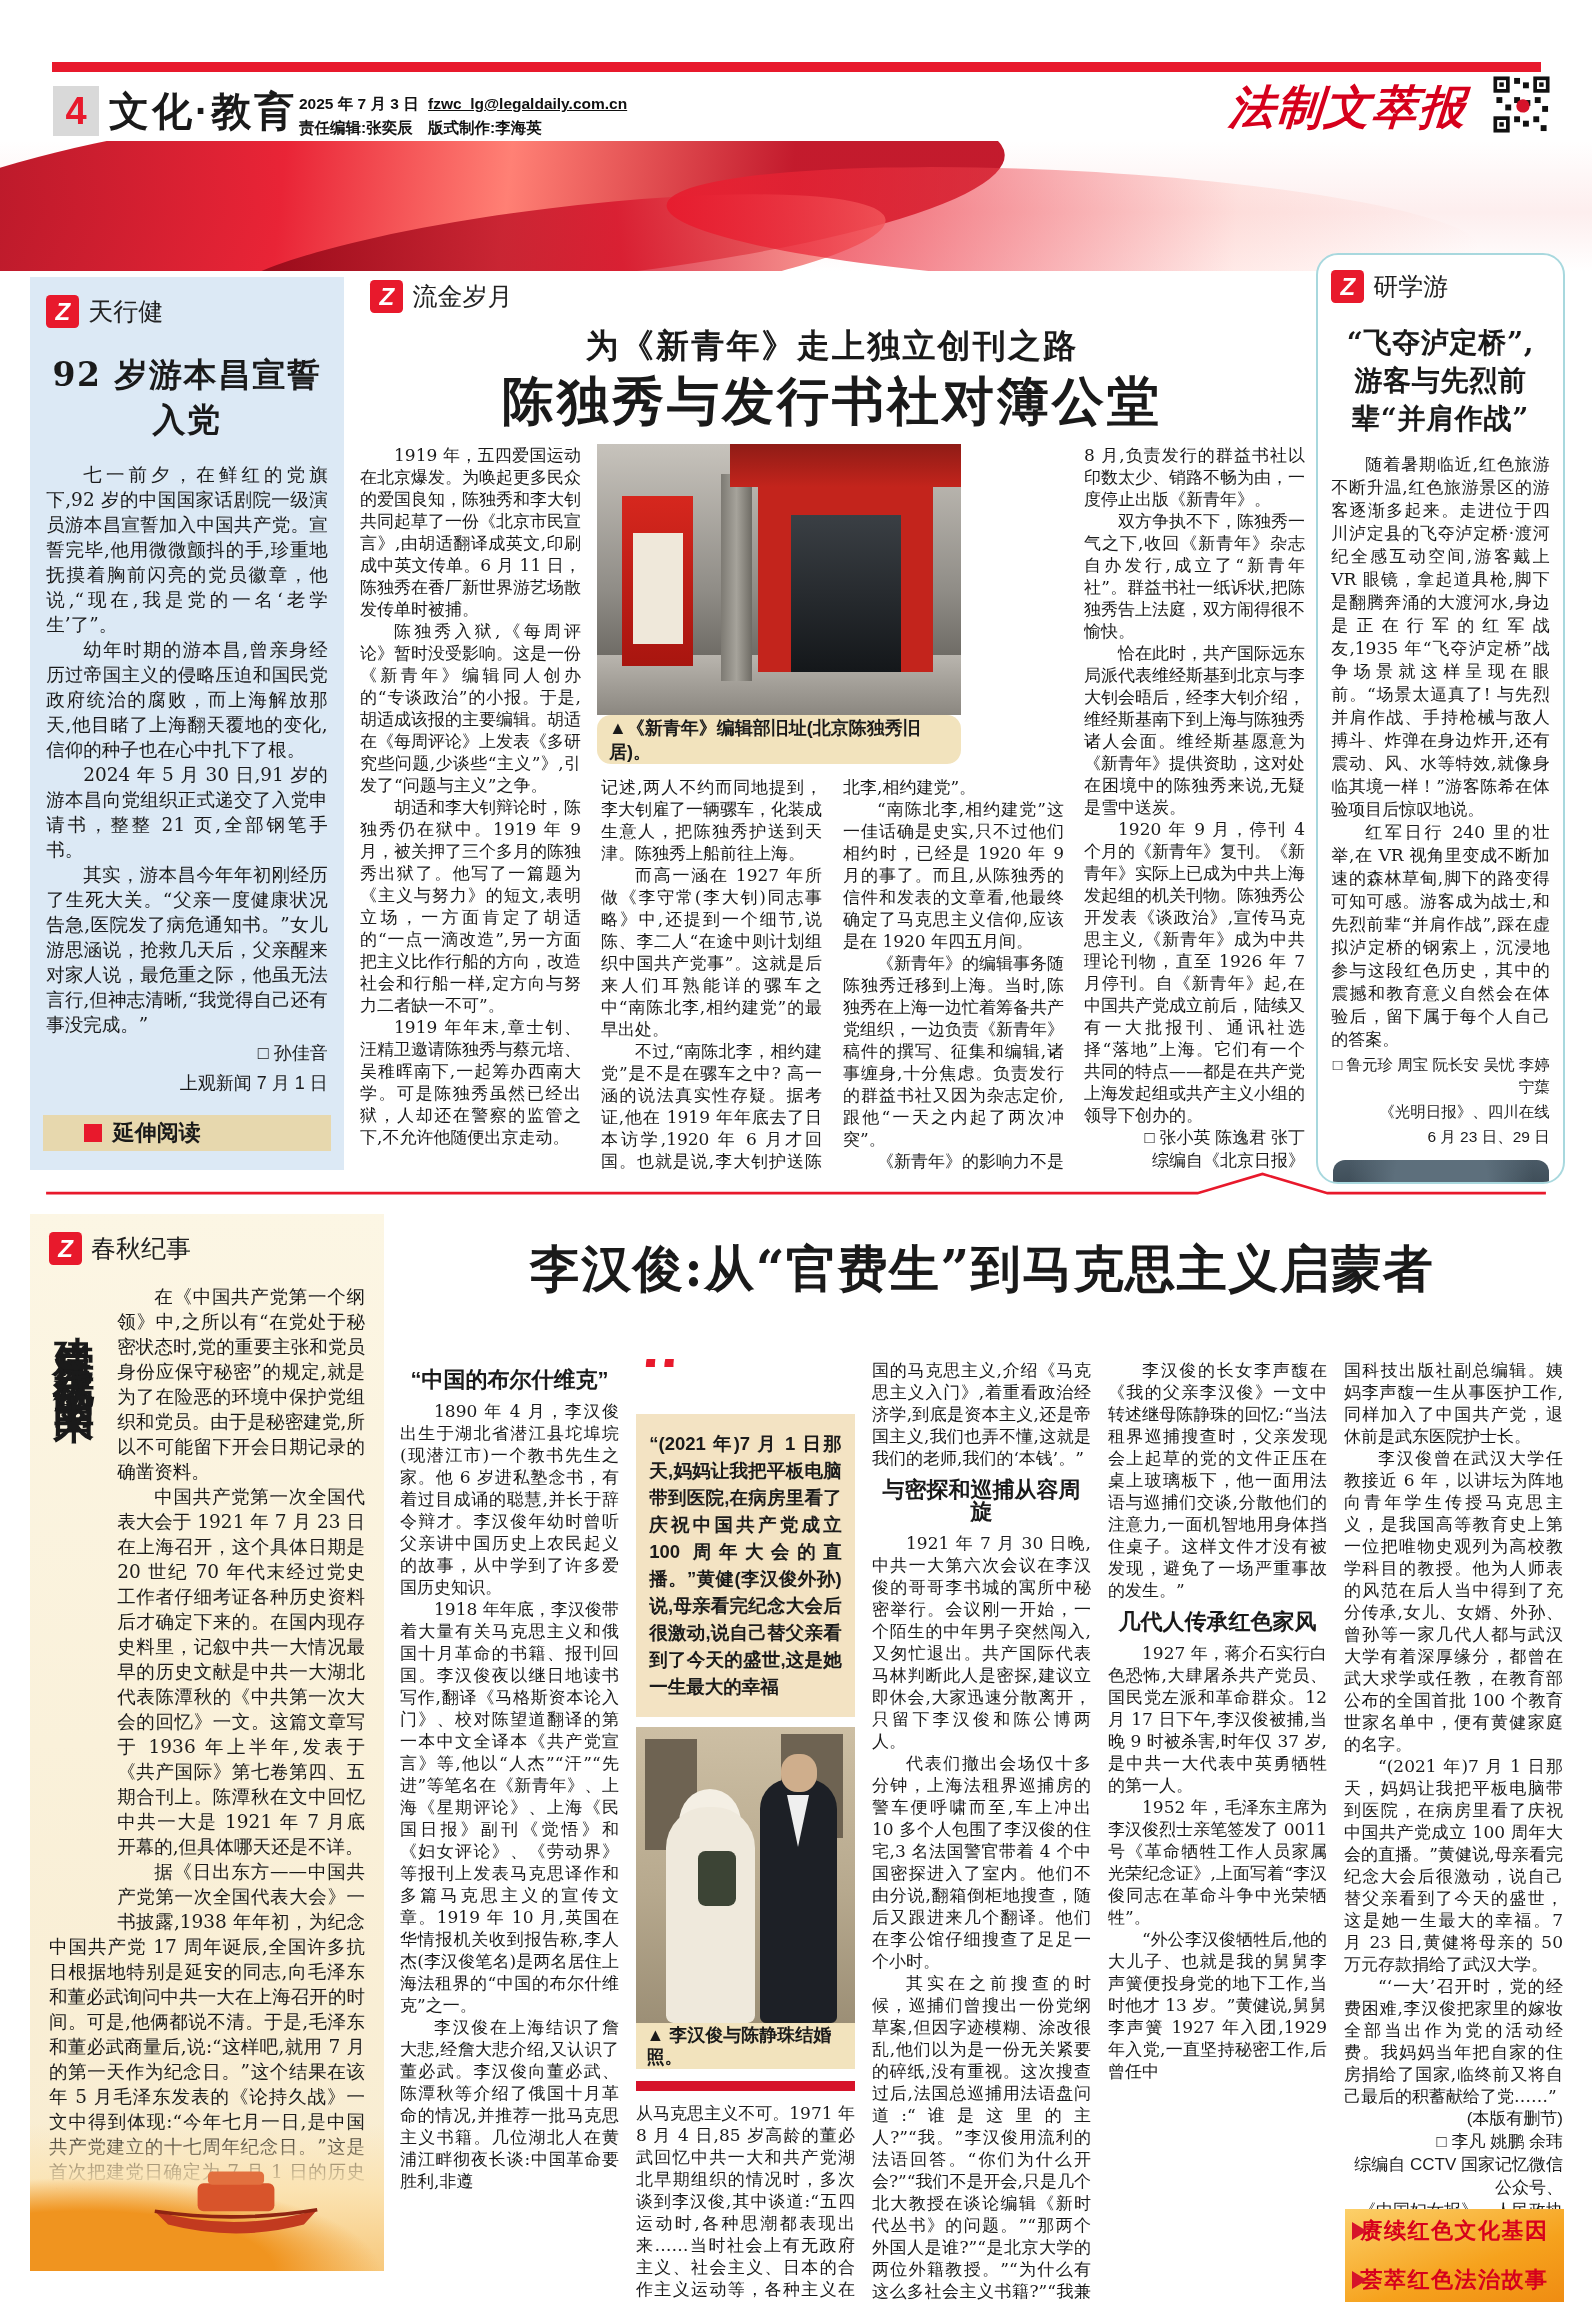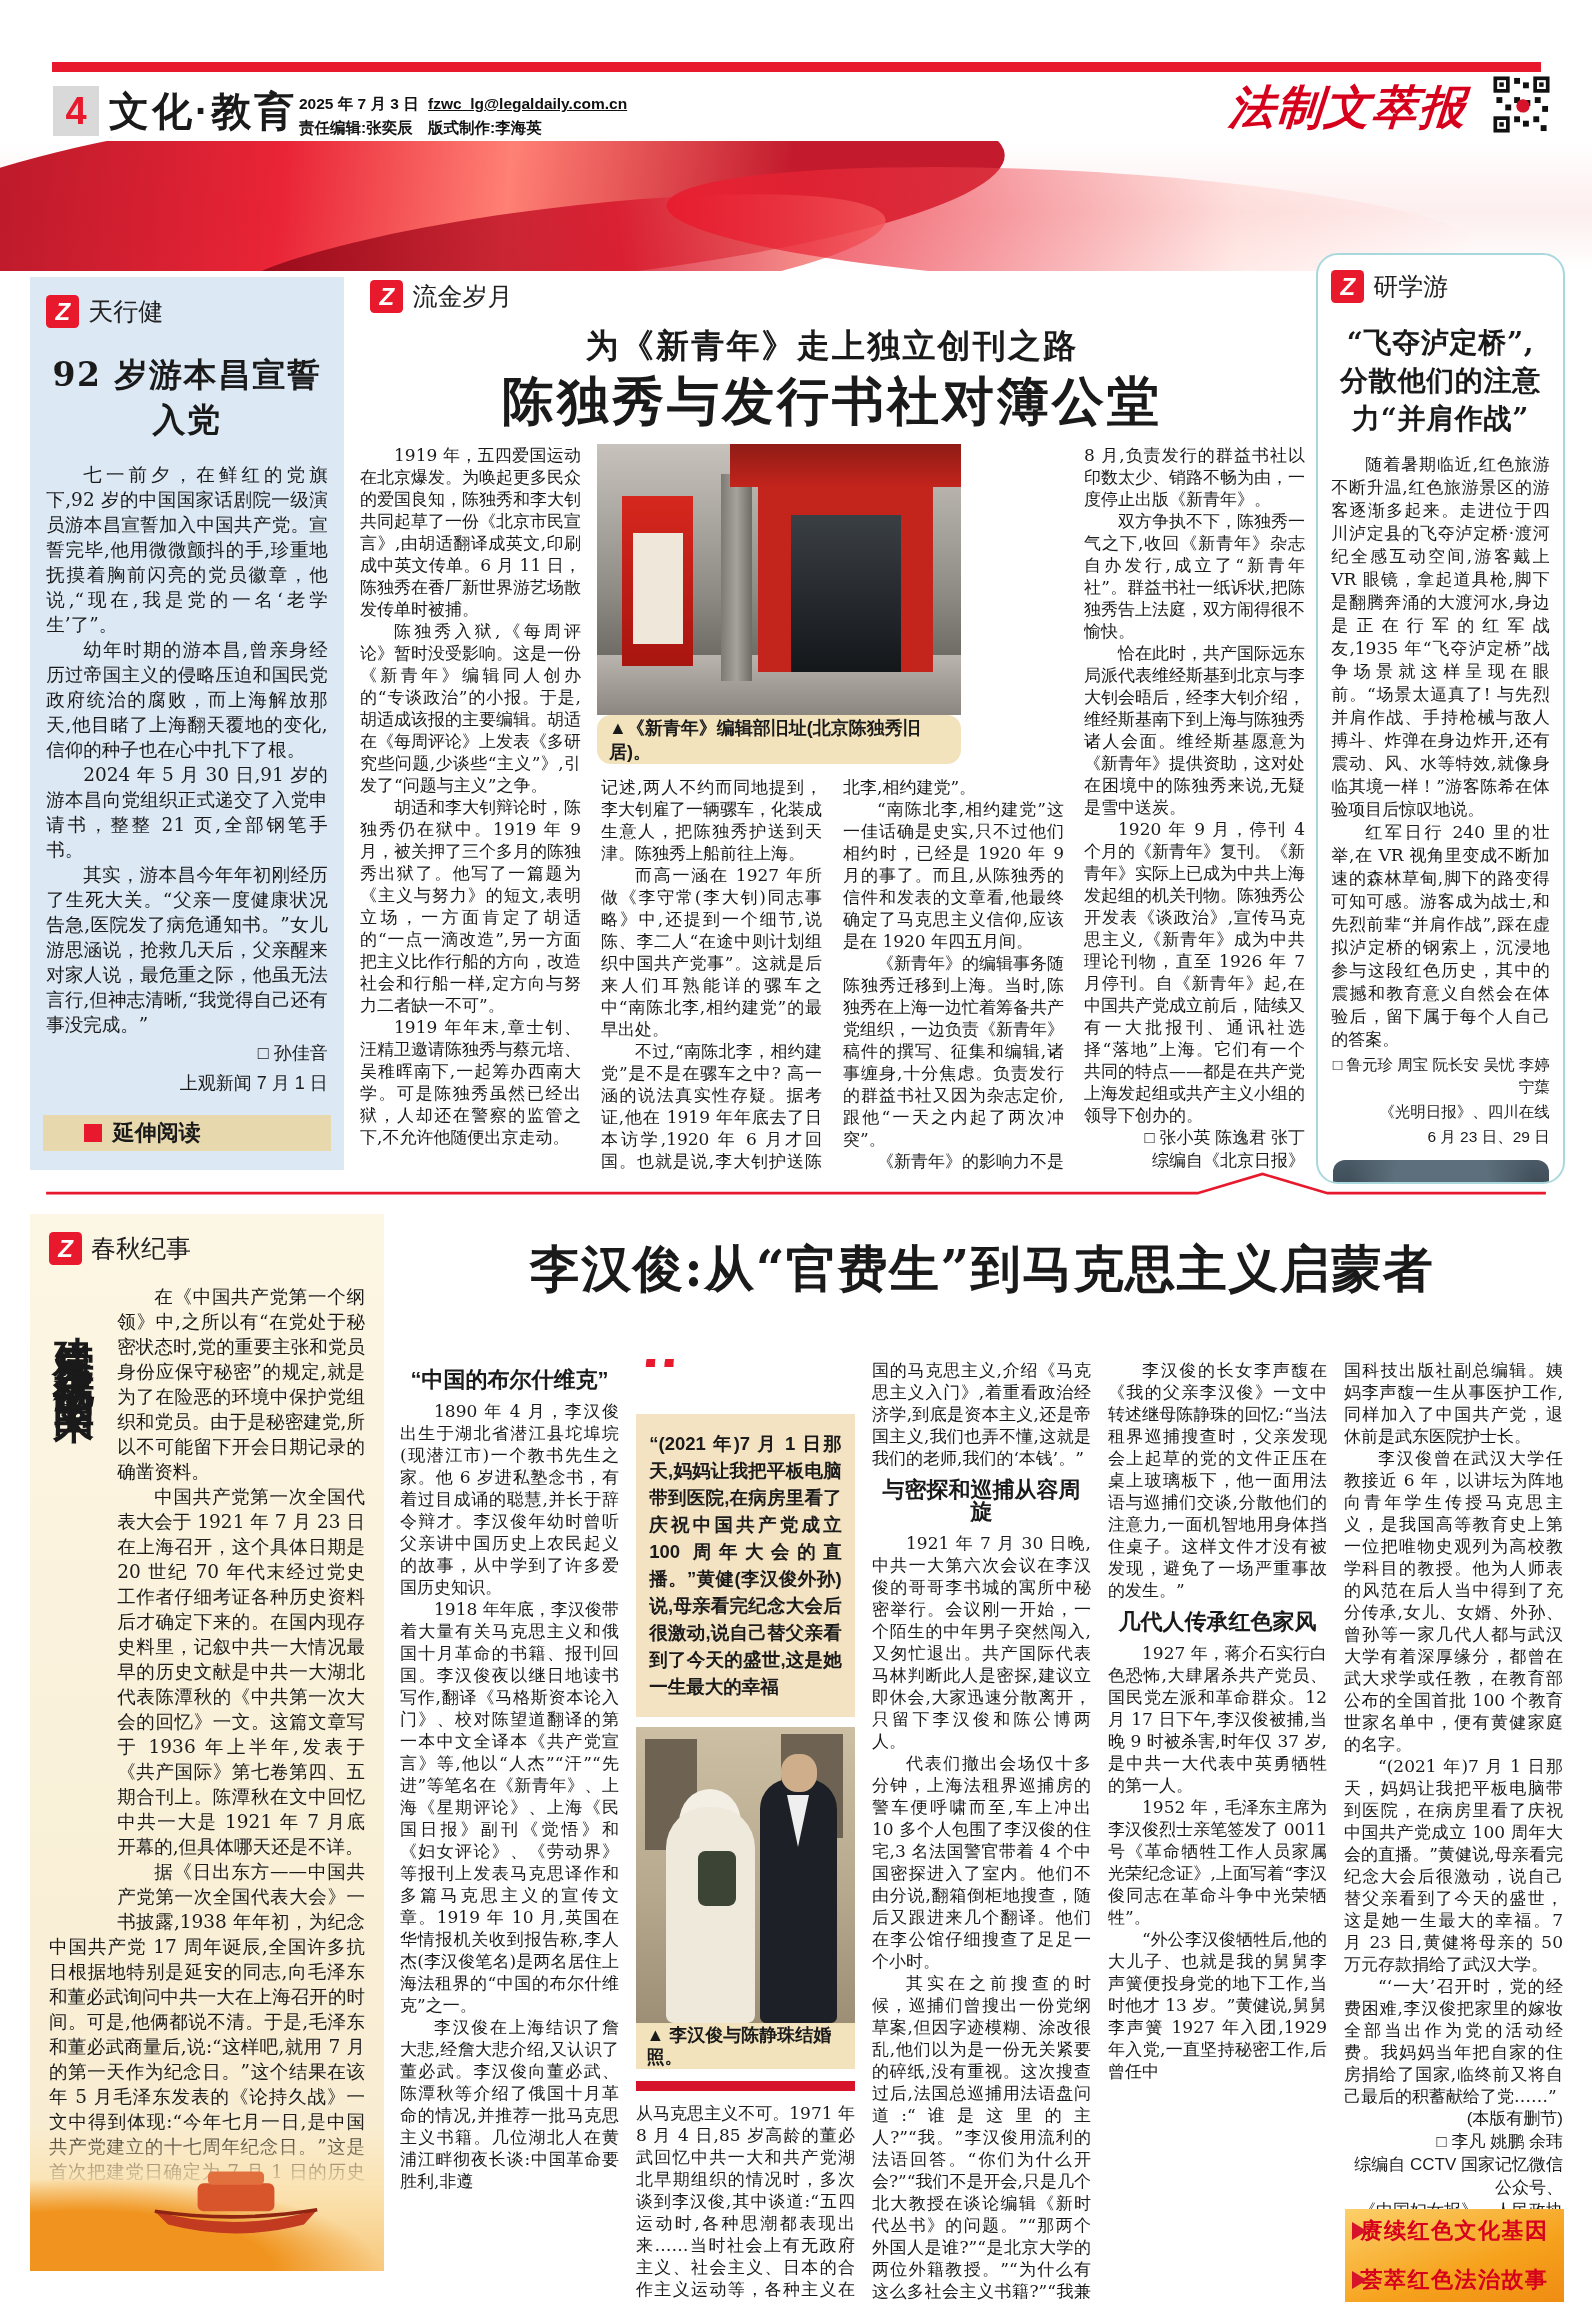--- a/index.html
+++ b/index.html
@@ -260,21 +260,21 @@
     </div>
   </div>
 
   <div class="abs rightbox">
     <div class="zlabel">
       <span class="zlogo">Z</span>
       <span>研学游</span>
     </div>
     <h2>
       <div>“飞夺泸定桥”,</div>
-      <div>分散他们的注意力“并肩作战”</div>
+      <div>游客与先烈前辈“并肩作战”</div>
     </h2>
     <div class="body-text">
         <p>随着暑期临近,红色旅游不断升温,红色旅游景区的游客逐渐多起来。走进位于四川泸定县的飞夺泸定桥·渡河纪全感互动空间,游客戴上 VR 眼镜，拿起道具枪,脚下是翻腾奔涌的大渡河水,身边是正在行军的红军战友,1935 年“飞夺泸定桥”战争场景就这样呈现在眼前。“场景太逼真了! 与先烈并肩作战、手持枪械与敌人搏斗、炸弹在身边炸开,还有震动、风、水等特效,就像身临其境一样！”游客陈希在体验项目后惊叹地说。</p>
         <p>红军日行 240 里的壮举,在 VR 视角里变成不断加速的森林草甸,脚下的路变得可知可感。游客成为战士,和先烈前辈“并肩作战”,踩在虚拟泸定桥的钢索上，沉浸地参与这段红色历史，其中的震撼和教育意义自然会在体验后，留下属于每个人自己的答案。</p>
       </div>
     <div class="byline">□ 鲁元珍 周宝 阮长安 吴忧 李婷 宁蕖</div>
     <div class="byline">《光明日报》、四川在线</div>
     <div class="byline">6 月 23 日、29 日</div>
     <div class="vrimg"></div>
 

